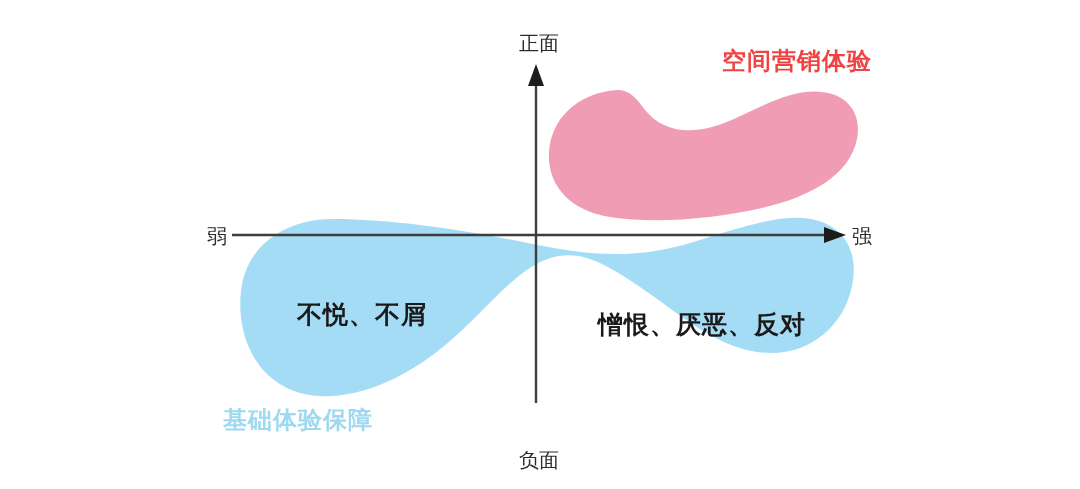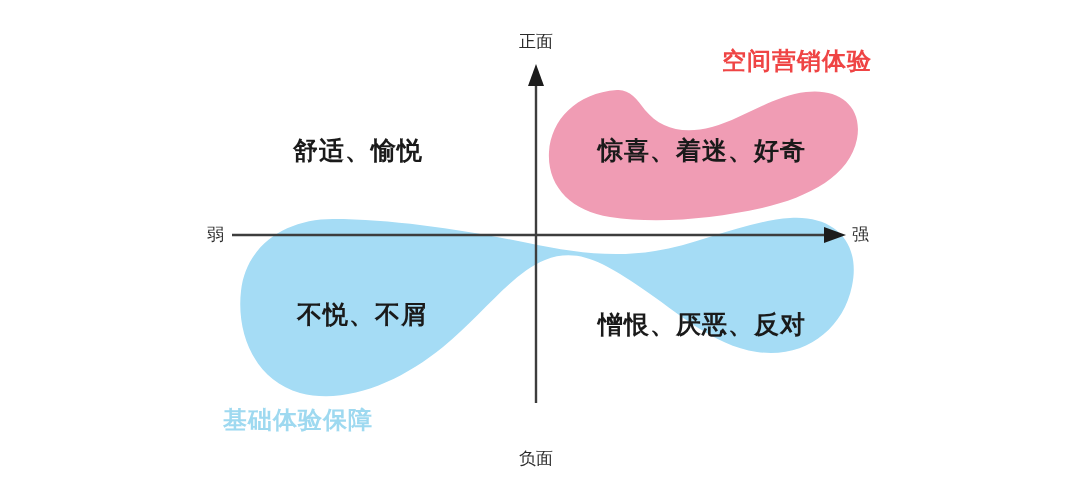--- a/index.html
+++ b/index.html
@@ -27,21 +27,21 @@
     width: 1080px;
     height: 489px;
   }
   .lbl {
     position: absolute;
     white-space: nowrap;
     line-height: 1;
   }
   
   .axis-lbl {
-    font-size: 17px;
+    font-size: 20px;
     color: #2b2b2b;
     font-weight: 400;
   }
   #lbl-top    { left: 519px; top: 33px; }
   #lbl-bottom { left: 519px; top: 414px; margin-top: 36px; }
   #lbl-left   { left: 207px; top: 226px; }
   #lbl-right  { left: 852px; top: 226px; }
 
   
   .quad-lbl {
@@ -102,23 +102,21 @@
   </svg>
 
   <div class="lbl axis-lbl" id="lbl-top">正面</div>
 
   <div class="lbl axis-lbl" id="lbl-bottom">负面</div>
 
   <div class="lbl axis-lbl" id="lbl-left">弱</div>
 
   <div class="lbl axis-lbl" id="lbl-right">强</div>
 
-  <div class="lbl quad-lbl" id="quad-ul">舒适、愉悦</div>
 
-  <div class="lbl quad-lbl" id="quad-ur">惊喜、着迷、好奇</div>
 
   <div class="lbl quad-lbl" id="quad-ll">不悦、不屑</div>
 
   <div class="lbl quad-lbl" id="quad-lr">憎恨、厌恶、反对</div>
 
   <div class="lbl cat-title" id="cat-pink">空间营销体验</div>
 
   <div class="lbl cat-title" id="cat-blue">基础体验保障</div>
 
 </div>

